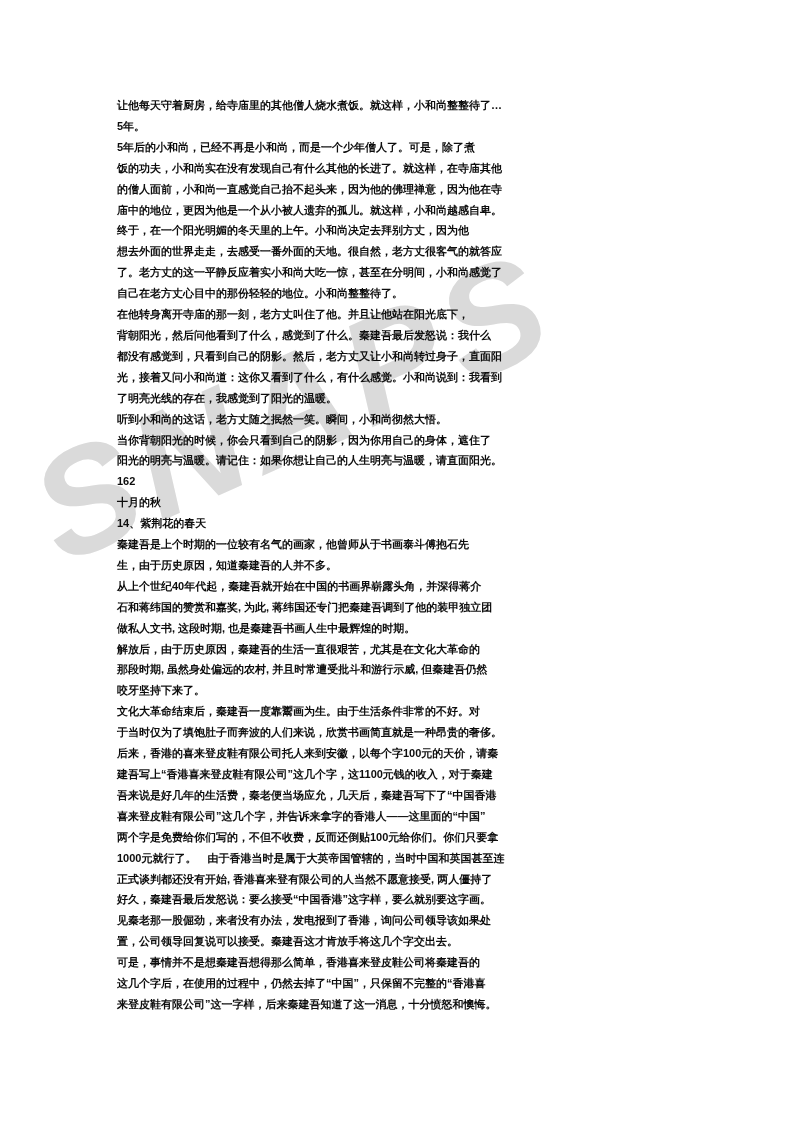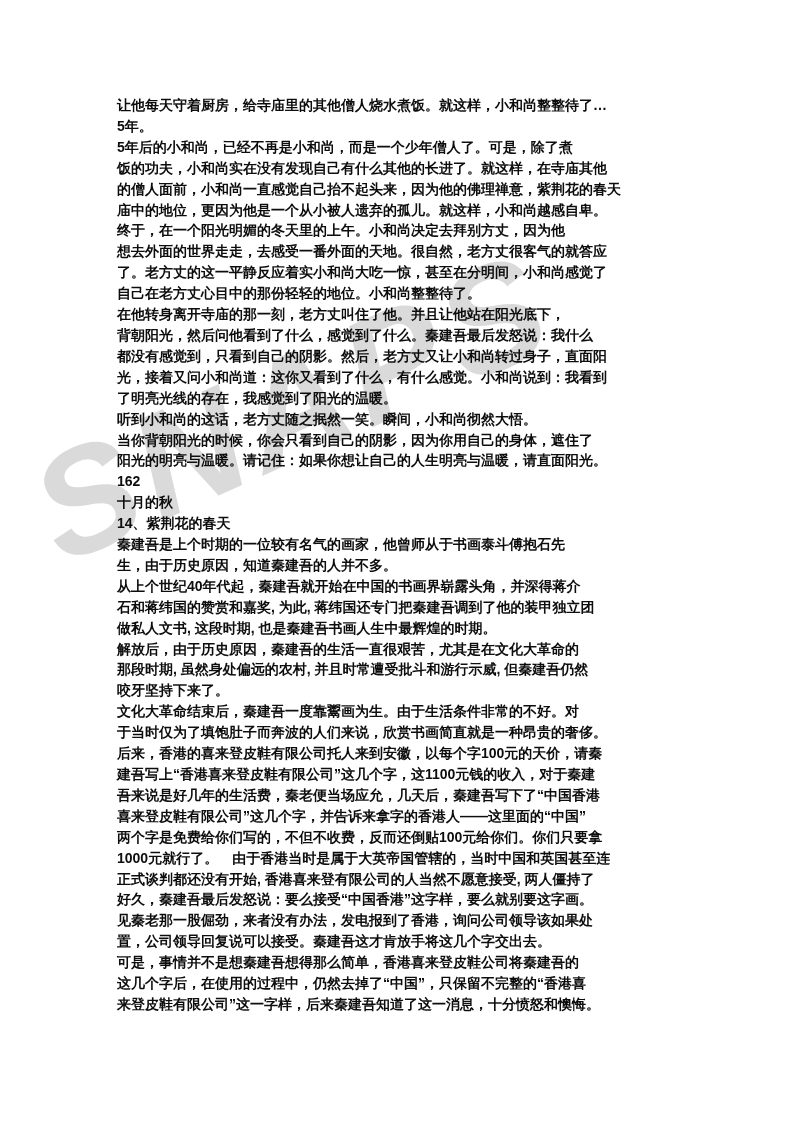--- a/index.html
+++ b/index.html
@@ -32,41 +32,41 @@
     user-select: none;
     pointer-events: none;
   }
   .text-block {
     position: absolute;
     left: 117px;
     top: 95px;
     width: 600px;
     z-index: 1;
     color: #0d0d0d;
-    font-size: 14px;
+    font-size: 11px;
     line-height: 20.9px;
     font-weight: 700;
     font-family: "Liberation Sans", sans-serif;
   }
   .text-line {
     white-space: pre;
     min-height: 20.9px;
   }
 </style>
 </head>
 <body>
 
 <div class="page" style="background: rgb(255, 255, 255);">
   <div class="watermark" style="color: rgb(218, 218, 218);">SNAPS</div>
   <div class="text-block" style="color: rgb(13, 13, 13);">
       <div class="text-line">让他每天守着厨房，给寺庙里的其他僧人烧水煮饭。就这样，小和尚整整待了…</div>
       <div class="text-line">5年。</div>
       <div class="text-line">5年后的小和尚，已经不再是小和尚，而是一个少年僧人了。可是，除了煮</div>
       <div class="text-line">饭的功夫，小和尚实在没有发现自己有什么其他的长进了。就这样，在寺庙其他</div>
-      <div class="text-line">的僧人面前，小和尚一直感觉自己抬不起头来，因为他的佛理禅意，紫荆花的春天</div>
+      <div class="text-line">的僧人面前，小和尚一直感觉自己抬不起头来，因为他的佛理禅意，因为他在寺</div>
       <div class="text-line">庙中的地位，更因为他是一个从小被人遗弃的孤儿。就这样，小和尚越感自卑。</div>
       <div class="text-line">终于，在一个阳光明媚的冬天里的上午。小和尚决定去拜别方丈，因为他</div>
       <div class="text-line">想去外面的世界走走，去感受一番外面的天地。很自然，老方丈很客气的就答应</div>
       <div class="text-line">了。老方丈的这一平静反应着实小和尚大吃一惊，甚至在分明间，小和尚感觉了</div>
       <div class="text-line">自己在老方丈心目中的那份轻轻的地位。小和尚整整待了。</div>
       <div class="text-line">在他转身离开寺庙的那一刻，老方丈叫住了他。并且让他站在阳光底下，</div>
       <div class="text-line">背朝阳光，然后问他看到了什么，感觉到了什么。秦建吾最后发怒说：我什么</div>
       <div class="text-line">都没有感觉到，只看到自己的阴影。然后，老方丈又让小和尚转过身子，直面阳</div>
       <div class="text-line">光，接着又问小和尚道：这你又看到了什么，有什么感觉。小和尚说到：我看到</div>
       <div class="text-line">了明亮光线的存在，我感觉到了阳光的温暖。</div>

